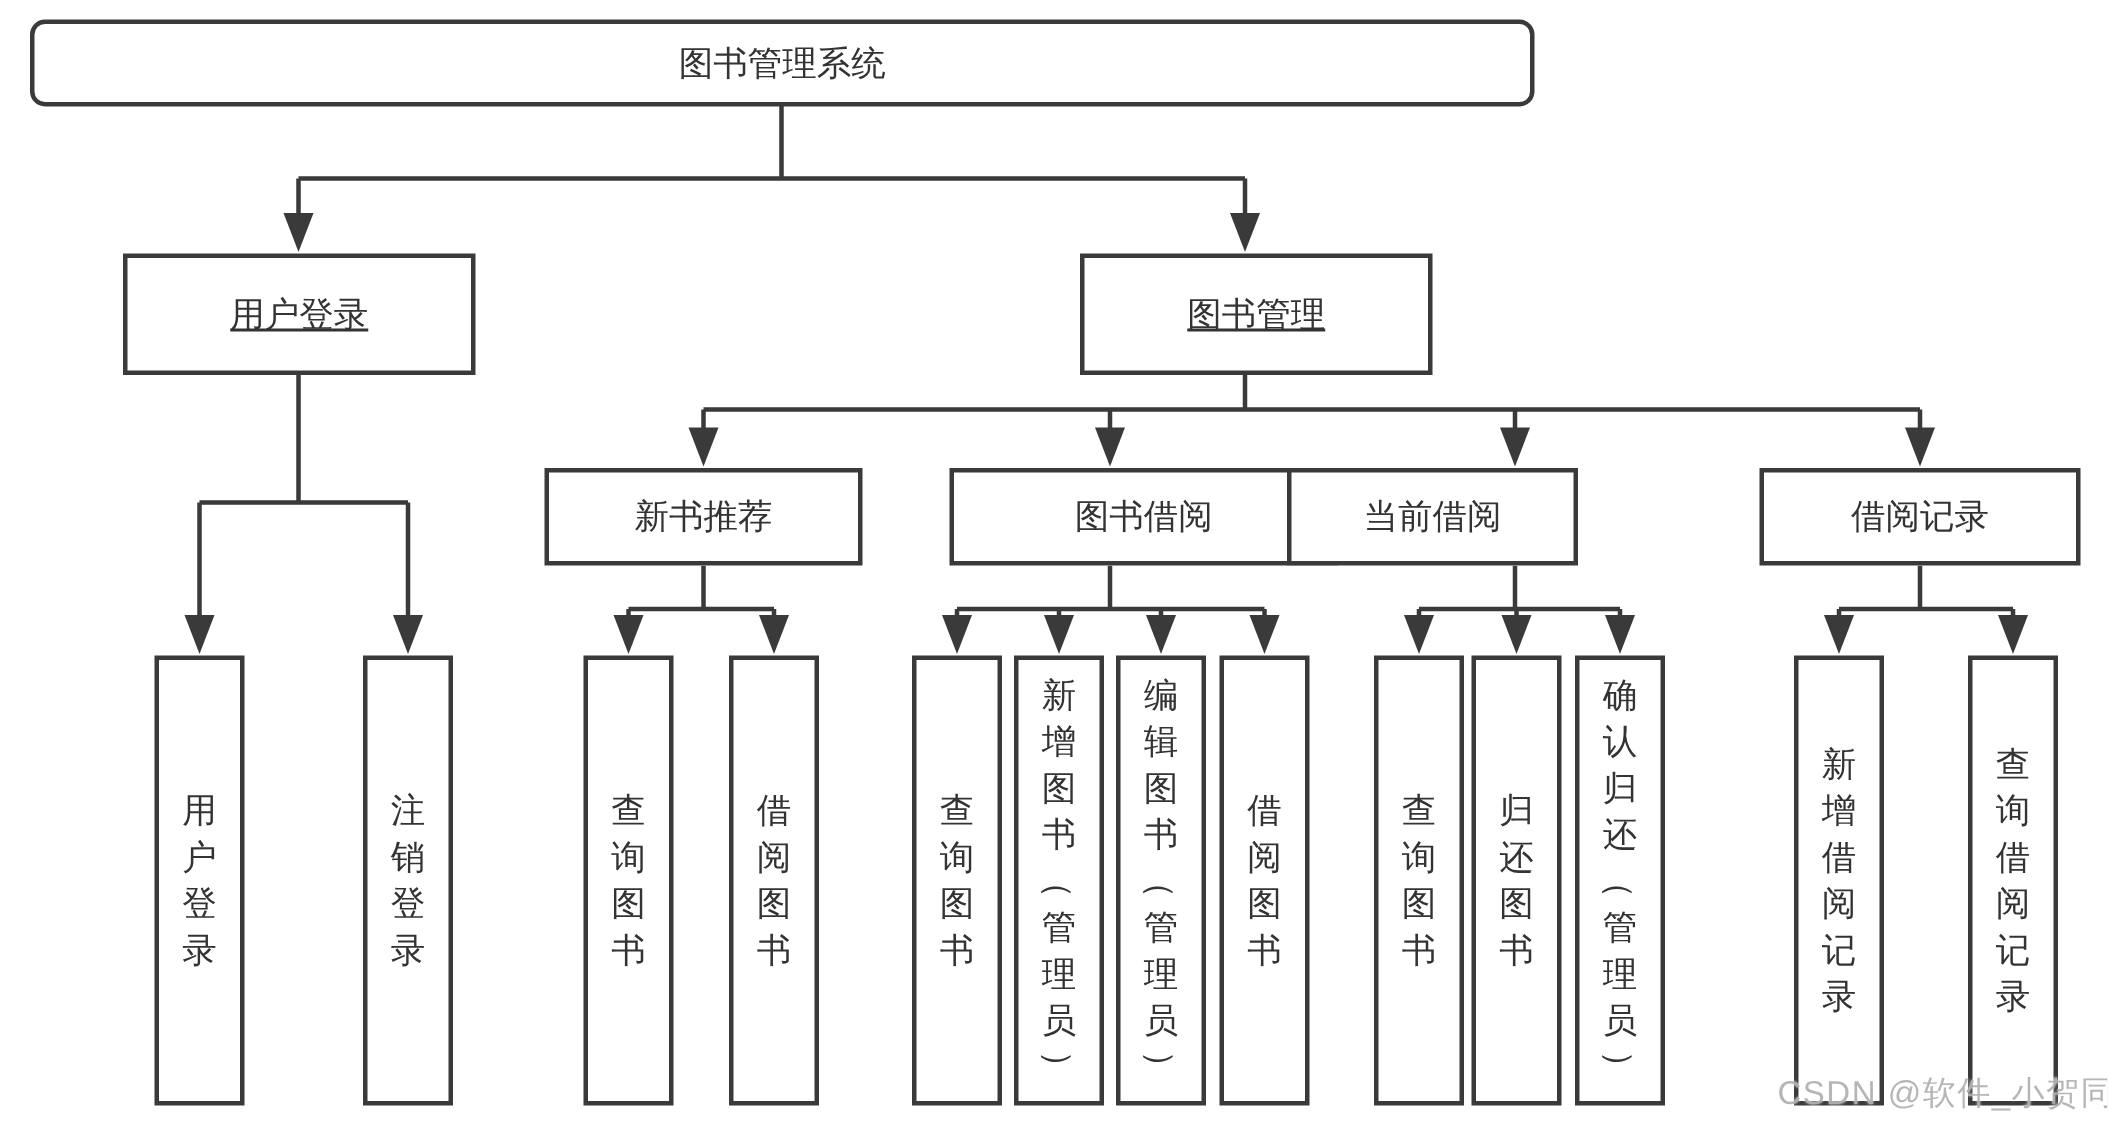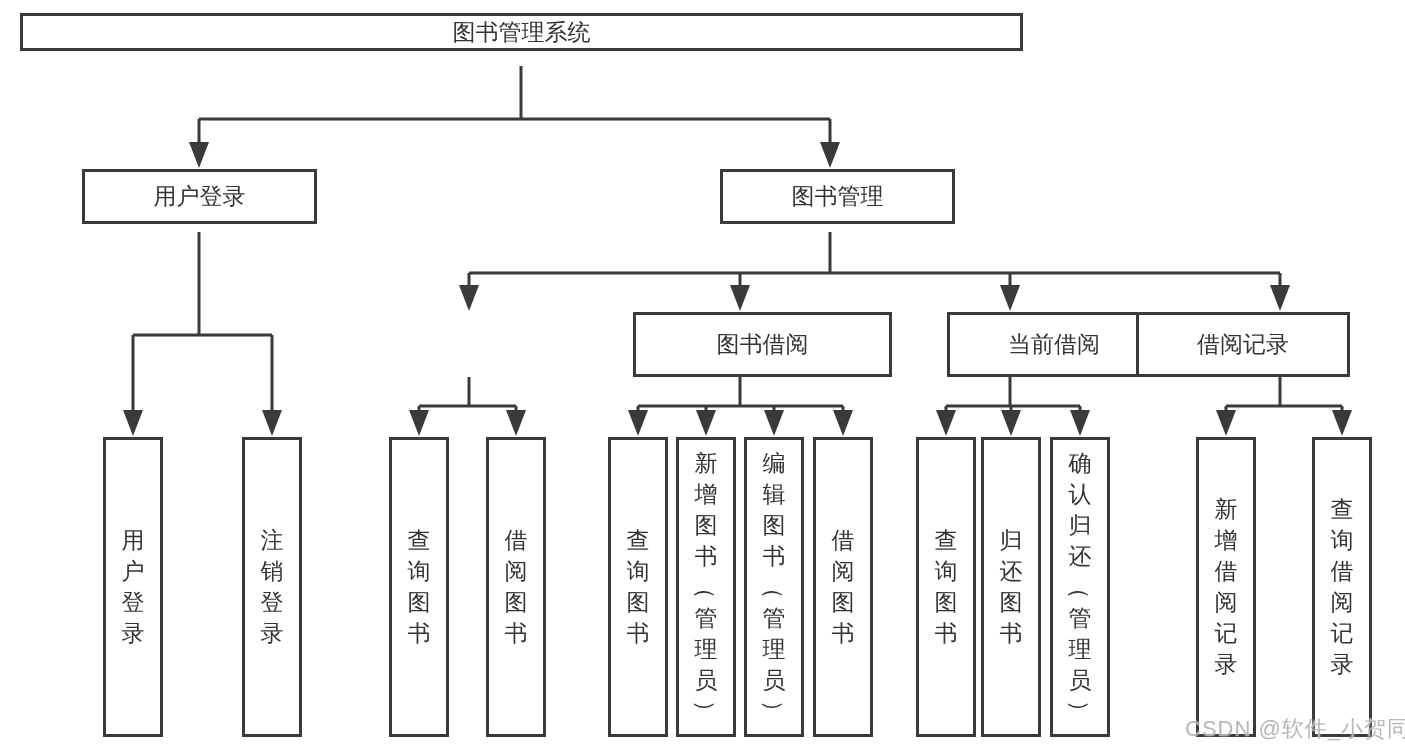--- a/index.html
+++ b/index.html
@@ -28,22 +28,22 @@
     position:absolute;
     background:#ffffff;
     border:3px solid var(--line);
     display:flex;align-items:center;justify-content:center;
     z-index:1;
     font-size:23px;
     color:var(--text);
   }
   .node .hlabel{white-space:nowrap;}
   
-  .root{left:20px;top:13px;width:1003px;height:38px;}
-  .lv2{top:169px;width:235px;height:55px;}
+  .root{left:20px;top:13px;width:1003px;height:58px;border-radius:10px;}
+  .lv2{top:169px;width:235px;height:81px;text-decoration:underline;}
   .lv3{top:312px;height:65px;}
   .leaf{top:437px;width:60px;height:300px;}
   
   .vlabel{
     display:flex;flex-direction:column;
     align-items:center;justify-content:center;
     width:100%;height:100%;
     font-size:23px;
   }
   .vchar{display:block;height:31px;line-height:31px;width:1.1em;text-align:center;}
@@ -101,27 +101,30 @@
     <span class="hlabel">图书管理系统</span>
   </div>
 
   <div class="node lv2" style="left:82px">
     <span class="hlabel">用户登录</span>
   </div>
   <div class="node lv2" style="left:720px">
     <span class="hlabel">图书管理</span>
   </div>
 
+  <div class="node lv3" style="left:363px;width:212px">
+    <span class="hlabel">新书推荐</span>
+  </div>
   <div class="node lv3" style="left:633px;width:259px">
     <span class="hlabel">图书借阅</span>
   </div>
-  <div class="node lv3" style="left:947px;width:214px">
+  <div class="node lv3" style="left:858px;width:194px">
     <span class="hlabel">当前借阅</span>
   </div>
-  <div class="node lv3" style="left:1136px;width:214px">
+  <div class="node lv3" style="left:1173px;width:214px">
     <span class="hlabel">借阅记录</span>
   </div>
 
   <div class="node leaf" style="left:103px">
     <div class="vlabel">
         <span class="vchar">用</span>
         <span class="vchar">户</span>
         <span class="vchar">登</span>
         <span class="vchar">录</span>
       </div>

